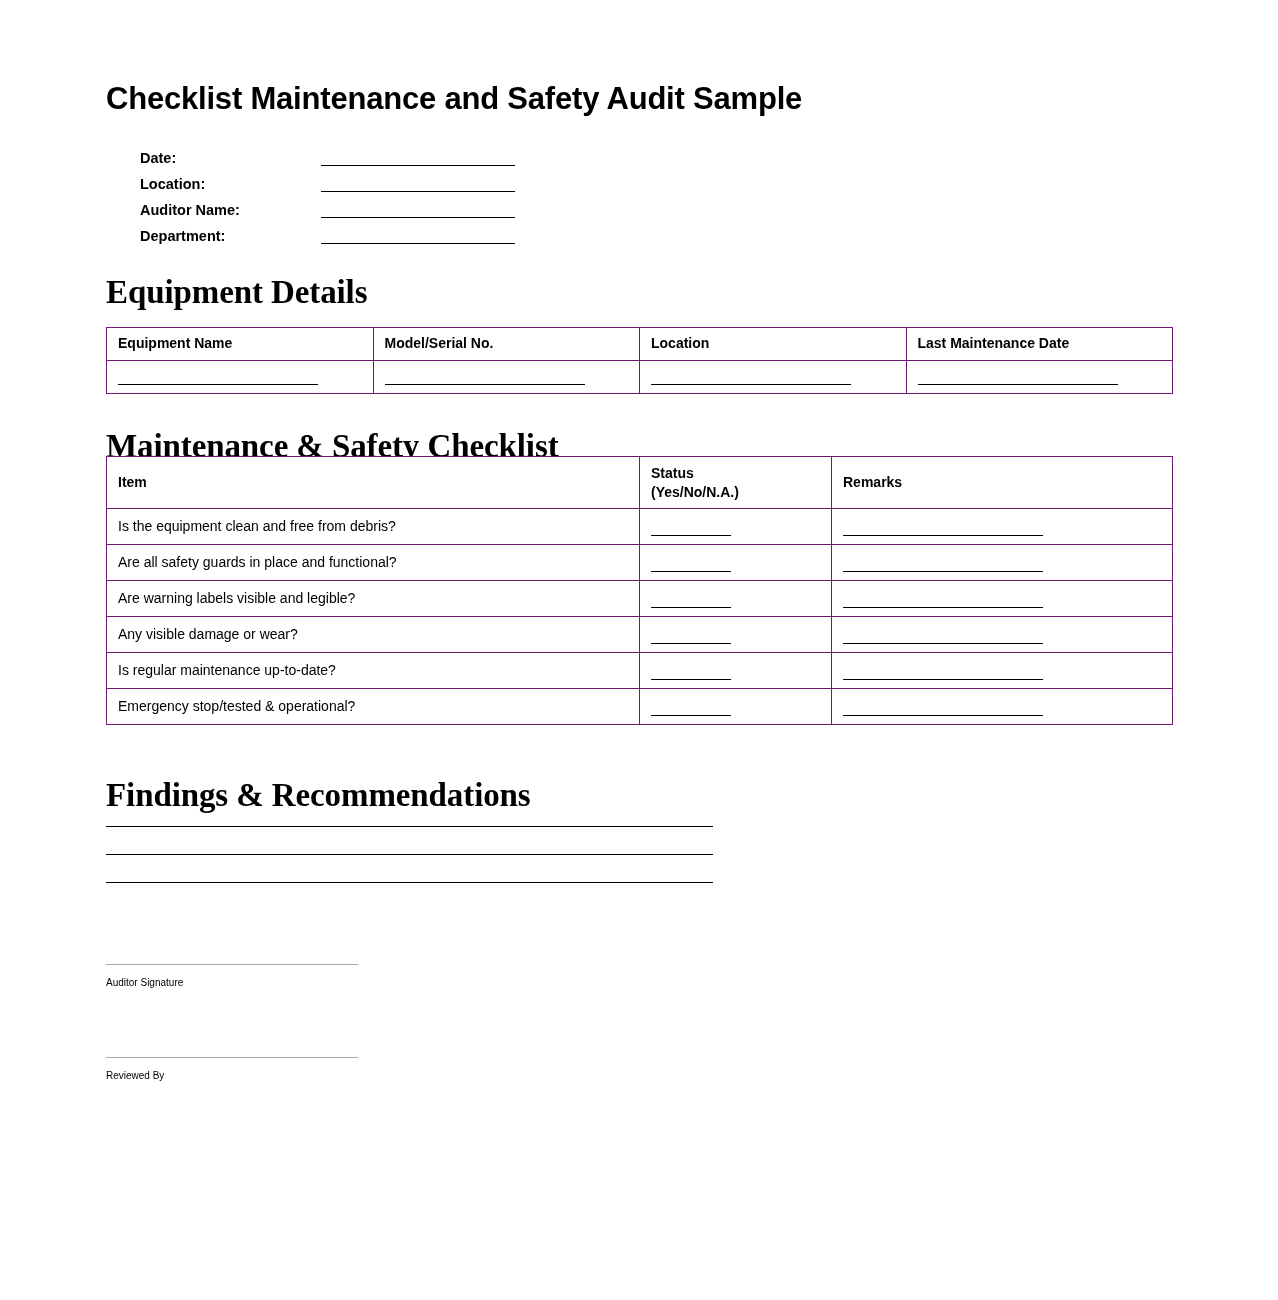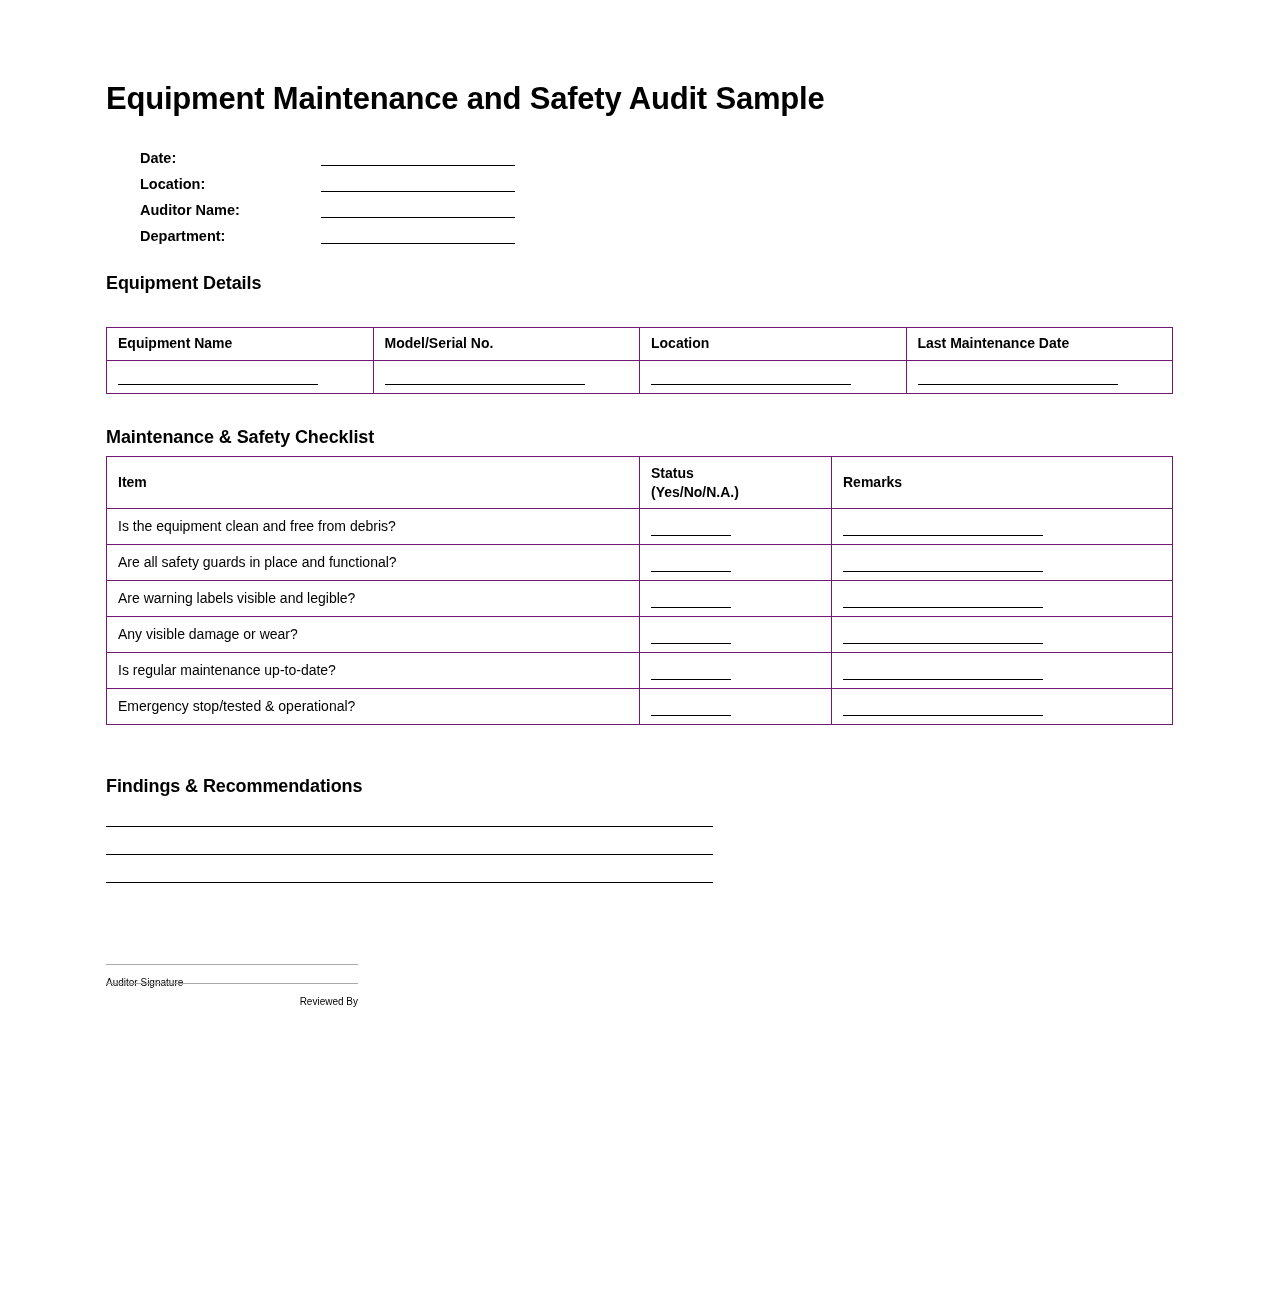--- a/index.html
+++ b/index.html
@@ -63,25 +63,26 @@
     top: 17px;
     width: 194px;
     height: 0;
     border-bottom: 1.6px solid #000;
   }
 
   
   .section-heading {
     position: absolute;
     left: 106px;
-    font-size: 18px;
+    font-size: 33px;
     font-weight: bold;
     letter-spacing: -0.1px;
     line-height: 1.1;
     white-space: nowrap;
+    font-family: Liberation Serif, serif;
   }
   #heading-equipment { top: 274px; }
   #heading-checklist { top: 428px; }
   #heading-findings  { top: 777px; }
 
   
   table.doc-table {
     position: absolute;
     left: 106px;
     border-collapse: collapse;
@@ -148,39 +149,39 @@
     margin-bottom: 27px;
   }
 
   
   .sig-block {
     position: absolute;
     left: 106px;
     width: 252px;
   }
   #sig-auditor  { top: 964px; }
-  #sig-reviewer { top: 983px; text-align: right; }
+  #sig-reviewer { top: 1057px; }
   .sig-rule {
     width: 252px;
     height: 0;
     border-bottom: 1.3px solid #a9a9a9;
   }
   .sig-label {
     font-size: 10px;
     line-height: 1.2;
     padding-top: 12px;
     white-space: nowrap;
   }
 </style>
 </head>
 <body>
 
 <div class="page">
 
-  <div class="doc-title">Equipment Maintenance and Safety Audit Sample</div>
+  <div class="doc-title">Checklist Maintenance and Safety Audit Sample</div>
 
   <div class="meta-block">
 
     <div class="meta-row">
       <span class="meta-label">Date:</span>
       <span class="meta-rule"></span>
     </div>
 
     <div class="meta-row">
       <span class="meta-label">Location:</span>

